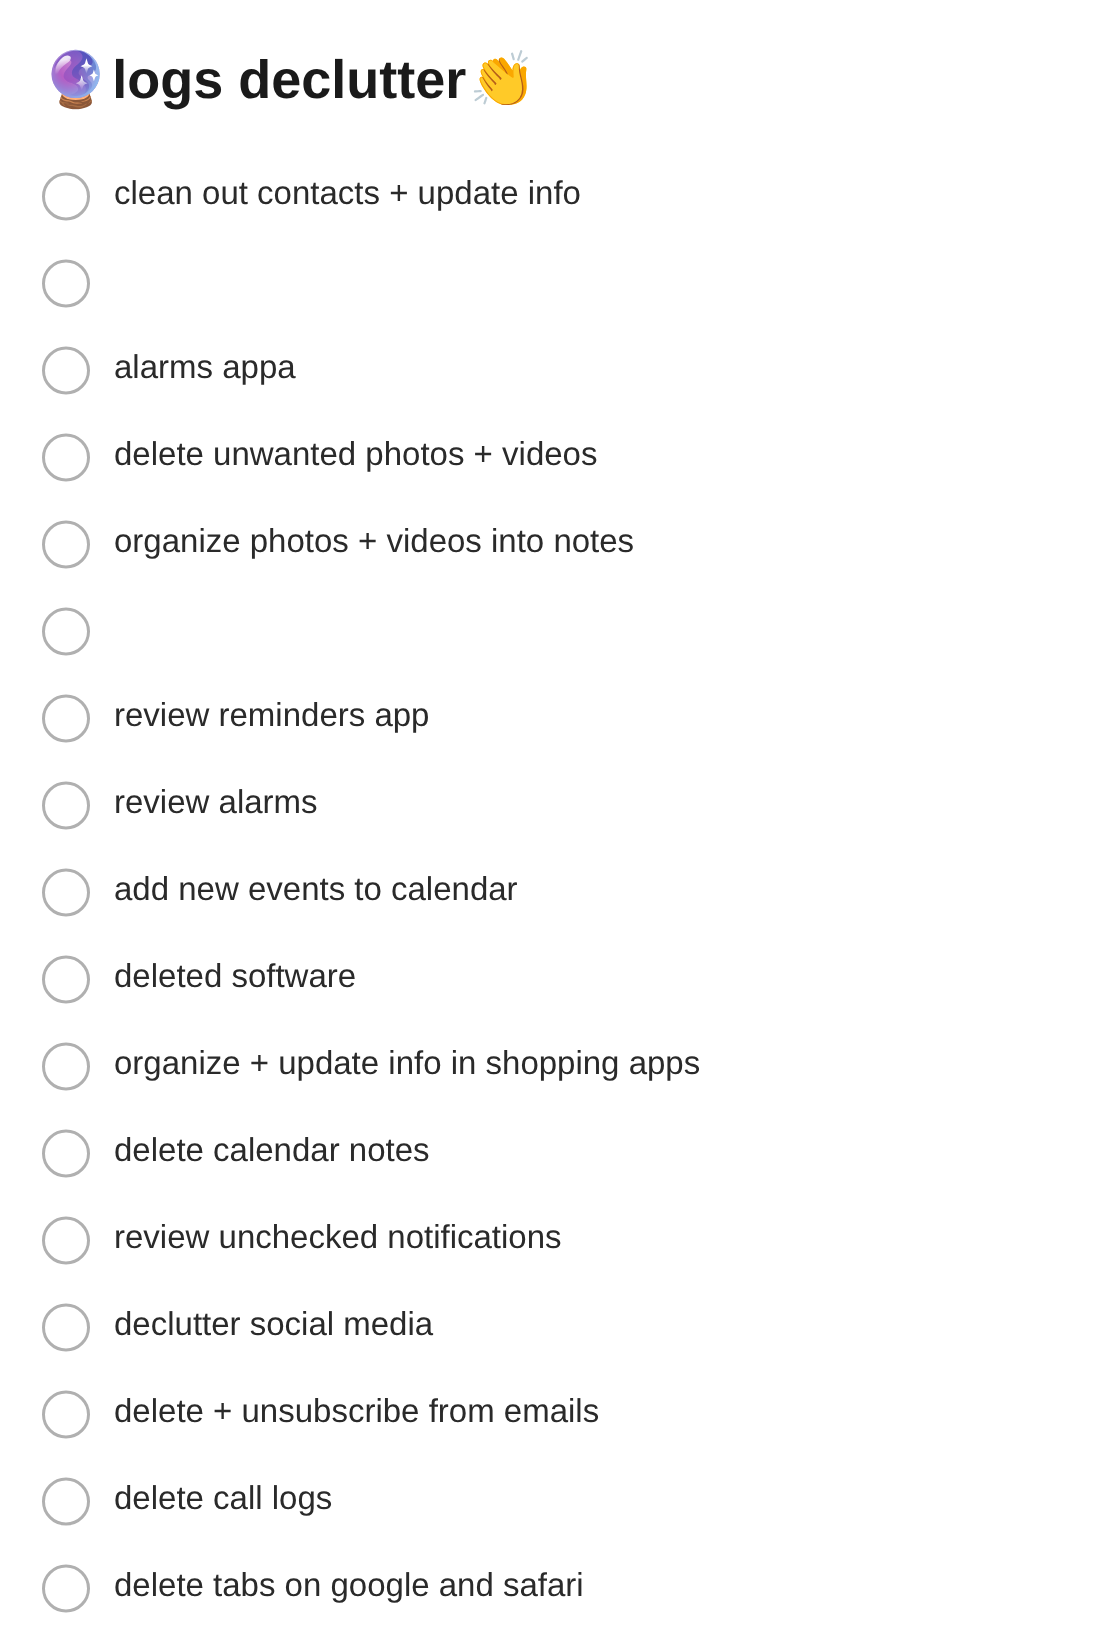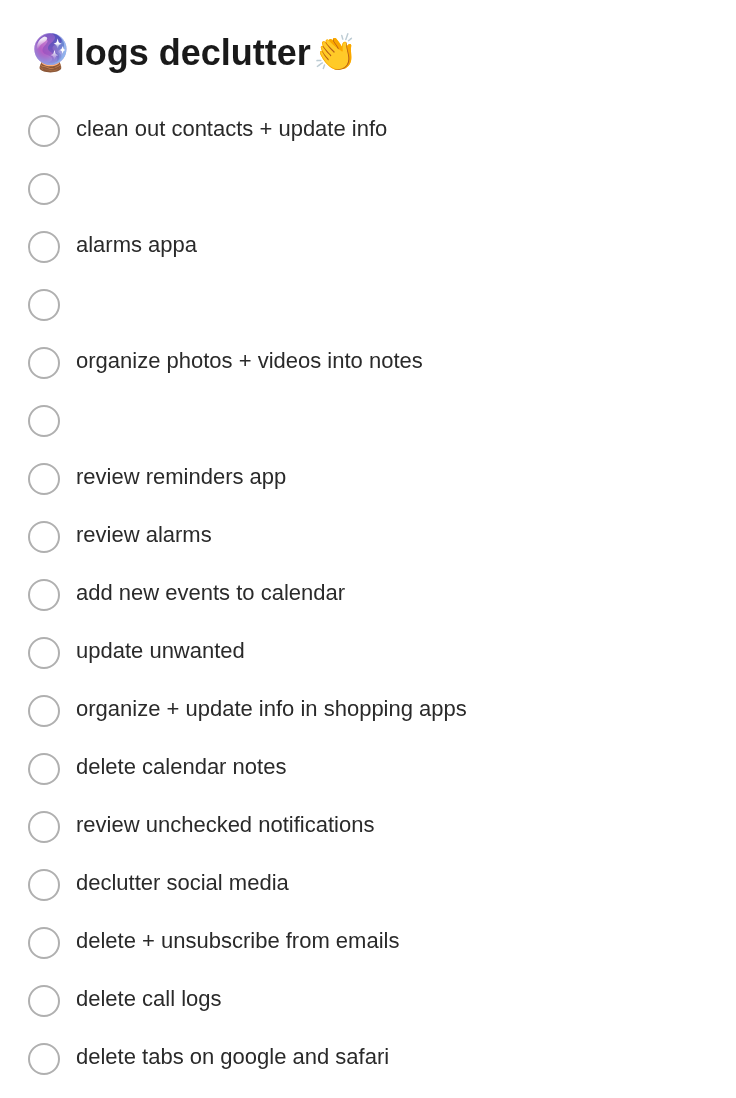--- a/index.html
+++ b/index.html
@@ -77,20 +77,21 @@
     </li>
     <li class="checklist-item">
       <div class="checkbox" role="checkbox" aria-checked="false"></div>
     </li>
     <li class="checklist-item">
       <div class="checkbox" role="checkbox" aria-checked="false"></div>
       <span class="item-label">alarms appa</span>
     </li>
     <li class="checklist-item">
       <div class="checkbox" role="checkbox" aria-checked="false"></div>
+      <span class="item-label">delete unwanted photos + videos</span>
     </li>
     <li class="checklist-item">
       <div class="checkbox" role="checkbox" aria-checked="false"></div>
       <span class="item-label">organize photos + videos into notes</span>
     </li>
     <li class="checklist-item">
       <div class="checkbox" role="checkbox" aria-checked="false"></div>
     </li>
     <li class="checklist-item">
       <div class="checkbox" role="checkbox" aria-checked="false"></div>
@@ -99,21 +100,21 @@
     <li class="checklist-item">
       <div class="checkbox" role="checkbox" aria-checked="false"></div>
       <span class="item-label">review alarms</span>
     </li>
     <li class="checklist-item">
       <div class="checkbox" role="checkbox" aria-checked="false"></div>
       <span class="item-label">add new events to calendar</span>
     </li>
     <li class="checklist-item">
       <div class="checkbox" role="checkbox" aria-checked="false"></div>
-      <span class="item-label">update unwanted</span>
+      <span class="item-label">deleted software</span>
     </li>
     <li class="checklist-item">
       <div class="checkbox" role="checkbox" aria-checked="false"></div>
       <span class="item-label">organize + update info in shopping apps</span>
     </li>
     <li class="checklist-item">
       <div class="checkbox" role="checkbox" aria-checked="false"></div>
       <span class="item-label">delete calendar notes</span>
     </li>
     <li class="checklist-item">

